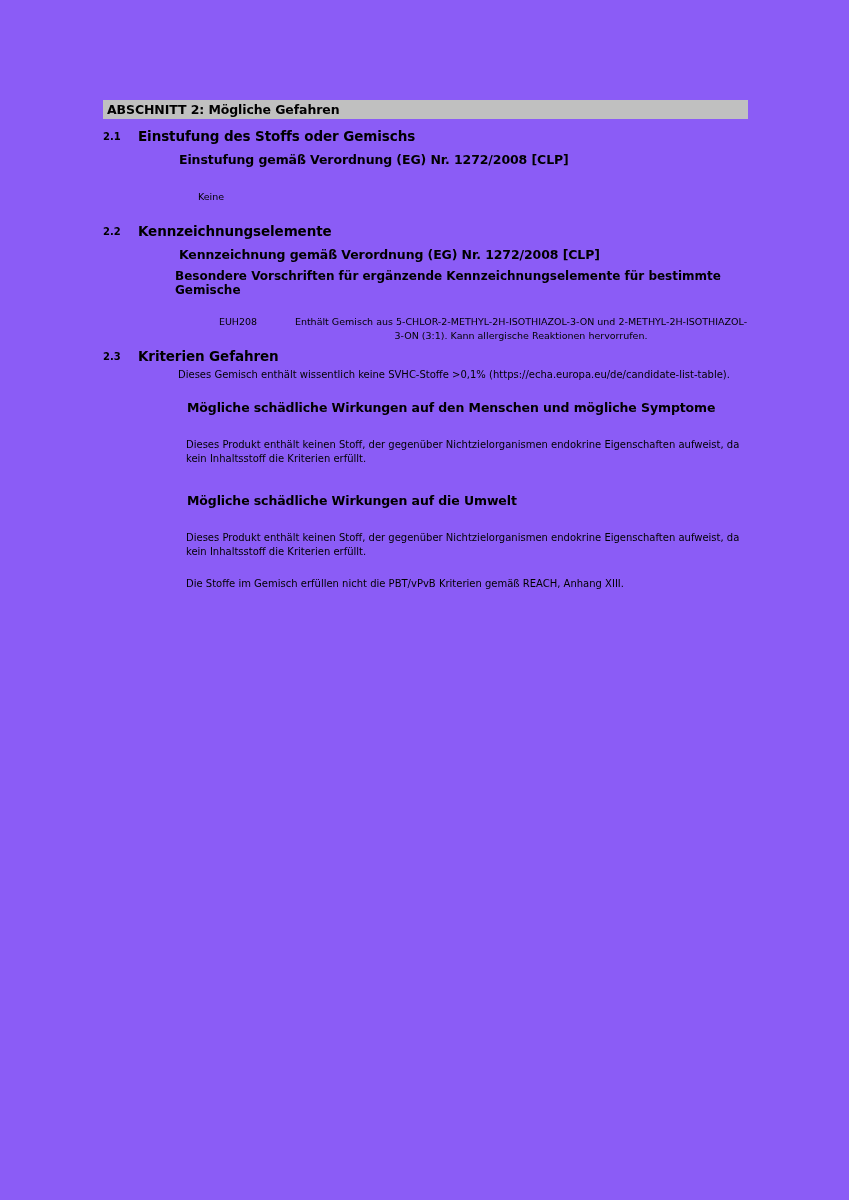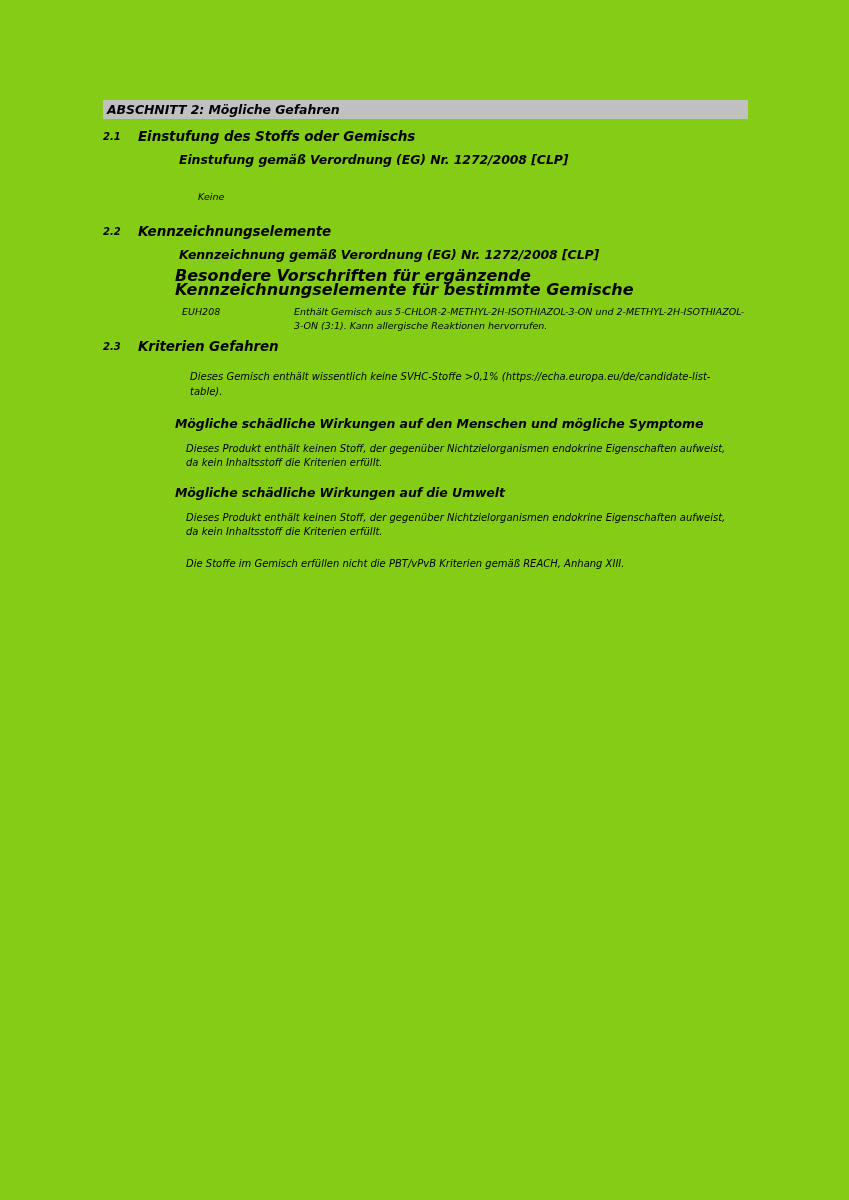--- a/index.html
+++ b/index.html
@@ -14,22 +14,21 @@
     color: #000000;
     position: relative;
     overflow: hidden;
   }
   .page {
     position: absolute;
     left: 0;
     top: 0;
     width: 849px;
     height: 1200px;
-    background: #84cc16;
-    font-style: italic;
+    background: #8b5cf6;
   }
   .content {
     position: absolute;
     left: 103px;
     top: 100px;
     width: 645px;
   }
 
   
   .section-bar {
@@ -69,59 +68,60 @@
   }
   .h-sub {
     font-size: 12.5px;
     font-weight: bold;
     line-height: 17px;
     margin: 4px;
     padding-left: 37px;
     letter-spacing: -0.1px;
   }
   .h-sub2 {
-    font-size: 16px;
+    font-size: 12px;
     font-weight: bold;
     line-height: 14px;
     margin: 0;
     padding-left: 37px;
   }
   .h-sub3 {
     font-size: 12.5px;
     font-weight: bold;
     line-height: 17px;
-    margin: 0;
+    margin: 12px;
     padding-left: 37px;
     letter-spacing: -0.1px;
   }
   .txt-indent-sm {
     font-size: 9.5px;
     line-height: 13px;
     margin: 16px;
     padding-left: 44px;
   }
   .txt-note {
     font-size: 10px;
     line-height: 14.5px;
-    margin: 12px;
+    margin: 0;
     padding-left: 40px;
   }
   .txt-para {
     font-size: 10px;
     line-height: 14px;
     margin: 8px;
     padding-left: 40px;
     max-width: 580px;
   }
 
   
   .euh-row {
     display: flex;
     padding-left: 44px;
-    margin-top: 8px;
+    margin-top: 18px;
+    text-align: center;
   }
   .euh-code {
     flex: 0 0 112px;
     font-size: 9.5px;
     line-height: 13.5px;
   }
   .euh-text {
     flex: 1 1 auto;
     font-size: 9.5px;
     line-height: 13.5px;

